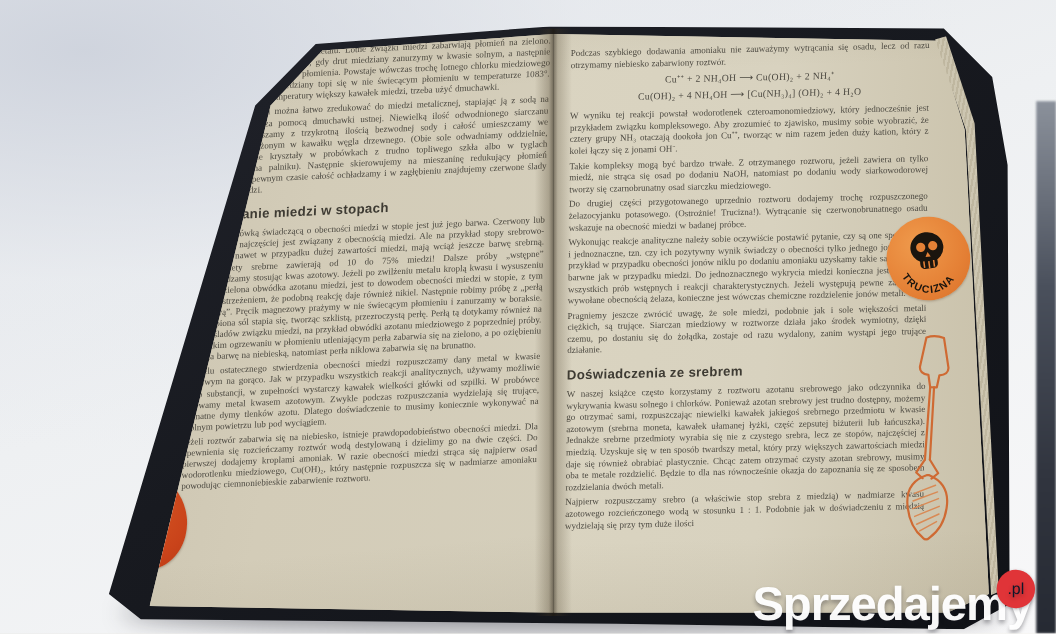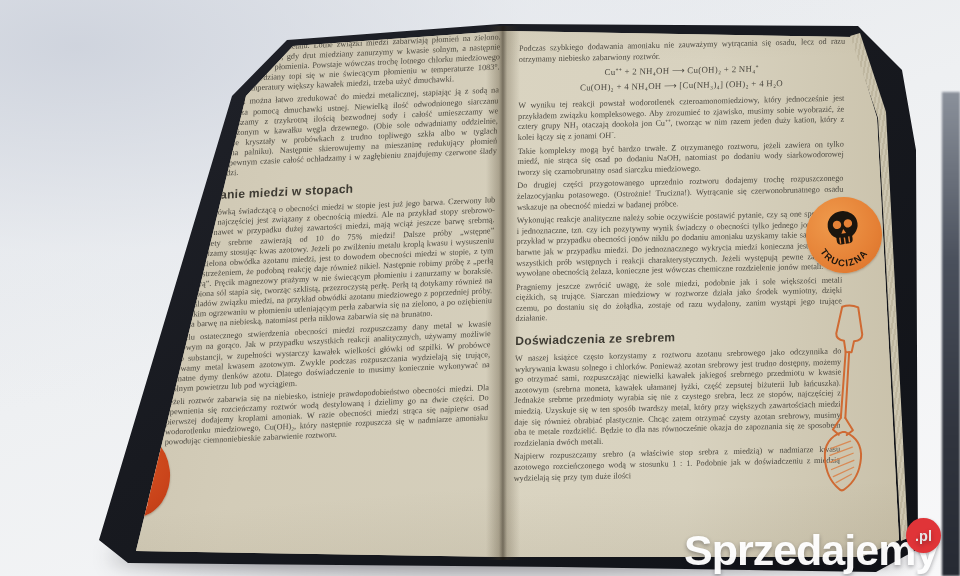--- a/index.html
+++ b/index.html
@@ -72,21 +72,21 @@
   #trucizna-badge .circle{position:absolute;inset:0;border-radius:50%;
     background:radial-gradient(circle at 38% 32%,#ef9a4c 0%,#e58136 60%,#d96f28 100%);
     box-shadow:0 1px 2px rgba(60,30,10,.25);}
   #trowel{left:816px;top:302px;width:62px;height:194px;transform:rotate(2deg);}
 
   
   #watermark{left:684px;top:526px;font-family:"Liberation Sans",sans-serif;font-weight:700;
     font-size:43px;color:rgba(255,255,255,.97);letter-spacing:-1px;
     text-shadow:0 2px 4px rgba(20,20,30,.35);z-index:50;}
   #watermark-tld{position:absolute;left:222px;top:-8px;width:35px;height:35px;border-radius:50%;
-    background:#e03438;color:#e5e5e5;font-size:14.5px;font-weight:700;letter-spacing:0;
+    background:#e03438;color:#0f172a;font-size:14.5px;font-weight:400;letter-spacing:0;
     display:flex;align-items:center;justify-content:center;box-shadow:0 1px 3px rgba(20,20,30,.3);}
 </style>
 </head>
 <body>
 
 <div class="abs" id="backdrop"></div>
 <div class="abs" id="book-shadow"></div>
 
 <div class="abs" id="cover"></div>
 

